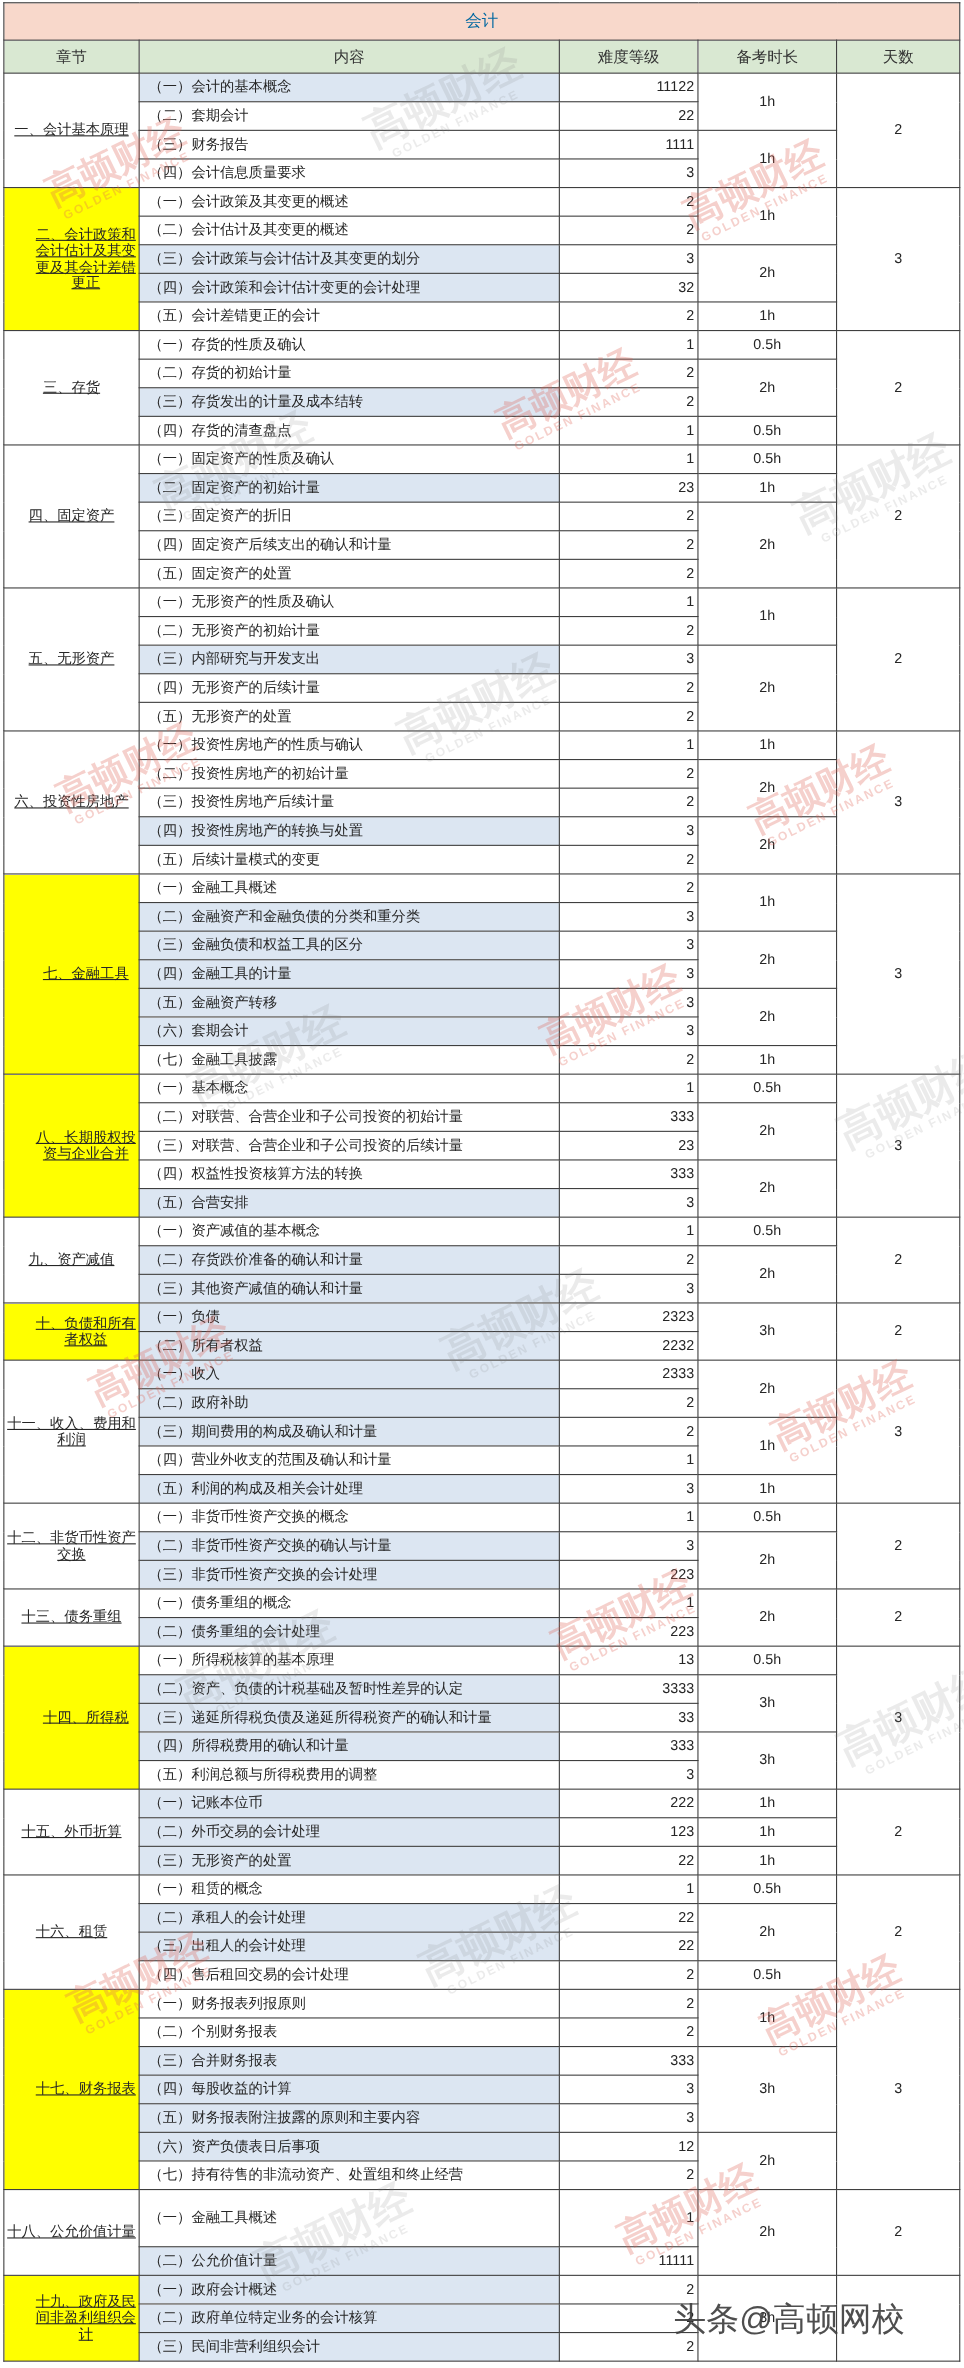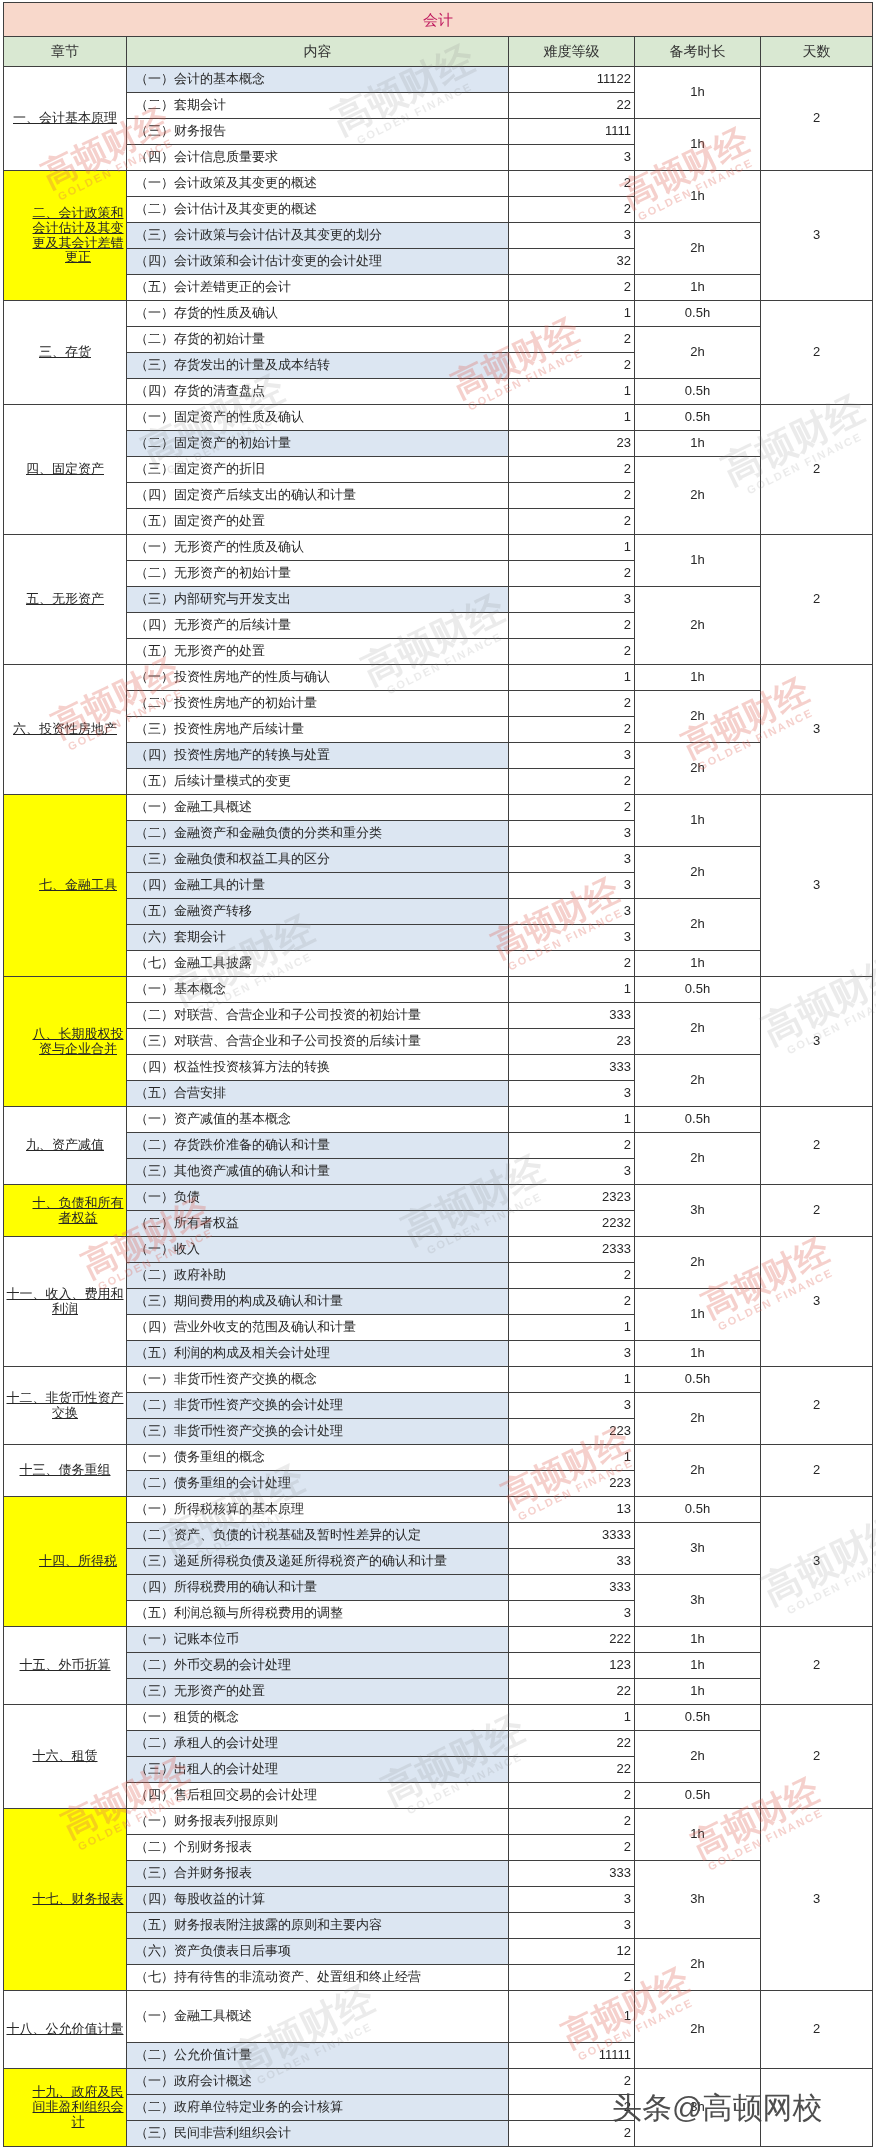--- a/index.html
+++ b/index.html
@@ -13,21 +13,21 @@
     border-collapse:collapse; table-layout:fixed;
   }
   #sheet td, #sheet th {
     border:1px solid #3f3f3f;
     font-size:13px; color:#262626;
     overflow:hidden; white-space:normal;
     line-height:1.15;
   }
   #sheet .title-cell {
     background:var(--title-bg,#f8d8cb);
-    text-align:center; height:31px; font-size:15px; color:#be185d;
+    text-align:center; height:31px; font-size:15px; color:#0369a1;
   }
   #sheet th {
     background:var(--header-bg,#d9e8d2);
     height:27px; font-weight:normal; font-size:14px; color:#333;margin-top:24px;
   }
   #sheet tr.data-row { height:26px; }
   #sheet tr.tall { height:52px; }
   td.chapter { text-align:center; padding:0 2px; background:#ffffff;text-decoration:underline; }
   td.chapter.yellow { background:var(--chapter-yellow,#ffff00);padding-left:28px; }
   td.content { text-align:left; padding:1px 4px 1px 8px; background:#ffffff; }
@@ -351,21 +351,21 @@
         <td class="time">1h</td>
       </tr>
       <tr class="data-row">
         <td class="chapter" rowspan="3">十二、非货币性资产交换</td>
         <td class="content">（一）非货币性资产交换的概念</td>
         <td class="diff">1</td>
         <td class="time">0.5h</td>
         <td class="days" rowspan="3">2</td>
       </tr>
       <tr class="data-row">
-        <td class="content hl">（二）非货币性资产交换的会计处理</td>
+        <td class="content hl">（二）非货币性资产交换的确认与计量</td>
         <td class="diff">3</td>
         <td class="time" rowspan="2">2h</td>
       </tr>
       <tr class="data-row">
         <td class="content hl">（三）非货币性资产交换的会计处理</td>
         <td class="diff">223</td>
       </tr>
       <tr class="data-row">
         <td class="chapter" rowspan="2">十三、债务重组</td>
         <td class="content">（一）债务重组的概念</td>

